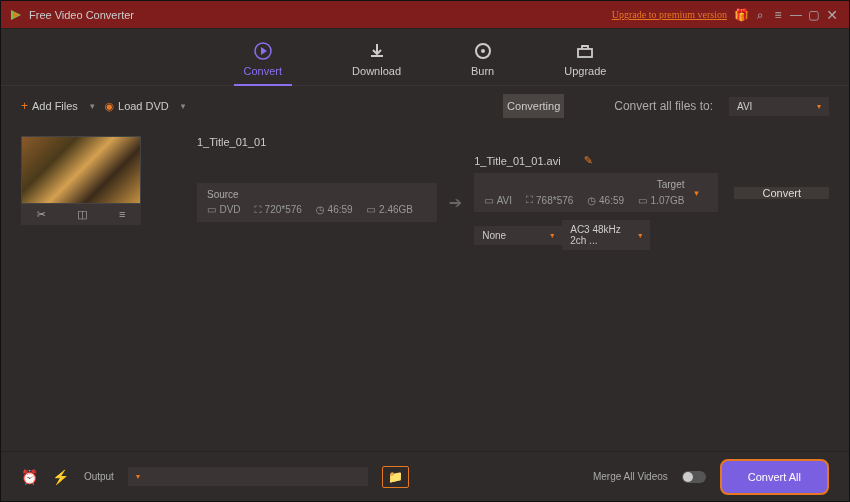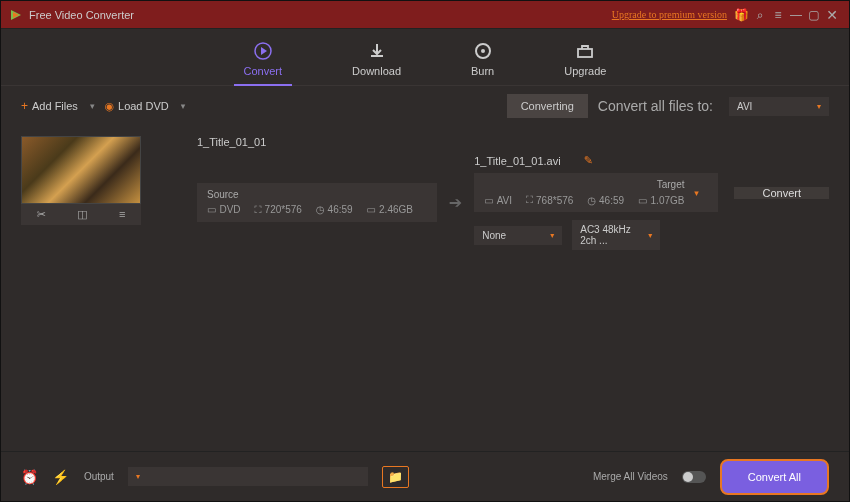--- a/index.html
+++ b/index.html
@@ -17,23 +17,23 @@
 .tab-label { color: #ccc; font-size: 11px; }
 .tab.active .tab-icon, .tab.active .tab-label { color: #8b6ff0; }
 .tab.active::after { content: ''; position: absolute; bottom: -1px; left: 0; right: 0; height: 2px; background: #8b6ff0; }
 .toolbar { display: flex; align-items: center; padding: 8px 20px; gap: 10px; }
 .btn-text { color: #ccc; font-size: 11px; display: flex; align-items: center; gap: 4px; cursor: pointer; }
 .plus-icon { color: #e87722; font-size: 12px; }
 .load-icon { color: #e87722; font-size: 11px; }
 .chev { color: #888; font-size: 9px; margin-left: 8px; }
 .spacer { flex: 1; }
 .seg { display: flex; background: #3a3534; border-radius: 3px; }
-.seg-item { padding: 6px 14px; font-size: 11px; color: #ccc; cursor: pointer; }
+.seg-item { padding: 6px 4px; font-size: 11px; color: #ccc; cursor: pointer; }
 .seg-item.active { background: #4a4442; }
-.convert-all-label { color: #aaa; font-size: 14px; margin-right: 6px; }
+.convert-all-label { color: #aaa; font-size: 12px; margin-left: 40px; margin-right: 6px; }
 .format-select { background: #3a3534; color: #ccc; font-size: 10px; padding: 4px 8px; width: 100px; display: flex; justify-content: space-between; align-items: center; cursor: pointer; }
 .format-select .chev2 { color: #e87722; font-size: 8px; }
 .content { flex: 1; padding: 10px 20px; overflow: auto; }
 .item { display: flex; gap: 12px; align-items: flex-start; }
 .thumb-col { width: 120px; }
 .thumb { width: 120px; height: 68px; background: linear-gradient(135deg, #8a5a2a 0%, #4a3a1a 30%, #d4a050 50%, #3a2a1a 70%, #c49040 100%); border: 1px solid #444; }
 .thumb-tools { display: flex; justify-content: space-around; padding: 4px 0; background: #3a3534; }
 .thumb-tool { color: #aaa; font-size: 11px; cursor: pointer; }
 .item-body { flex: 1; margin-left: 44px; }
 .item-title { color: #ccc; font-size: 11px; margin-bottom: 6px; }
@@ -44,21 +44,21 @@
 .meta span { display: flex; align-items: center; gap: 3px; }
 .meta-icon { font-size: 10px; }
 .arrow { color: #666; font-size: 16px; padding: 0 4px; }
 .target-wrap { flex: 1; }
 .target-title { color: #ccc; font-size: 11px; margin-bottom: 6px; display: flex; align-items: center; gap: 23px; }
 .edit-icon { color: #e87722; font-size: 11px; }
 .target-panel { background: #3a3534; padding: 6px 10px; display: flex; align-items: stretch; position: relative; }
 .target-main { flex: 1; text-align: right; }
 .target-chev { width: 24px; display: flex; align-items: center; justify-content: center; color: #e87722; font-size: 9px; cursor: pointer; }
 .convert-btn { background: #3f3a38; color: #ddd; font-size: 11px; padding: 0 28px; display: flex; align-items: center; cursor: pointer; margin-left: 8px; }
-.sub-selects { display: flex; gap: 10px; margin-top: 8px; align-items: center; }
+.sub-selects { display: flex; margin-top: 8px; align-items: center; }
 .sub-sel { background: #3a3534; color: #ccc; font-size: 10px; padding: 4px 8px; width: 88px; display: flex; justify-content: space-between; align-items: center; cursor: pointer; }
 .sub-sel .chev3 { color: #e87722; font-size: 8px; }
 .footer { height: 50px; display: flex; align-items: center; padding: 0 20px; background: #2f2b2a; border-top: 1px solid #222; gap: 14px; }
 .foot-icon { color: #aaa; font-size: 14px; cursor: pointer; }
 .output-label { color: #aaa; font-size: 10px; }
 .output-path { background: #3a3534; color: #999; font-size: 10px; padding: 5px 8px; width: 240px; display: flex; justify-content: space-between; align-items: center; cursor: pointer; }
 .output-path .chev4 { color: #e87722; font-size: 8px; }
 .folder-btn { border: 1px solid #e87722; padding: 3px 5px; color: #e87722; font-size: 12px; cursor: pointer; border-radius: 2px; }
 .merge-label { color: #aaa; font-size: 10px; }
 .toggle { width: 24px; height: 12px; background: #555; border-radius: 6px; position: relative; cursor: pointer; }

